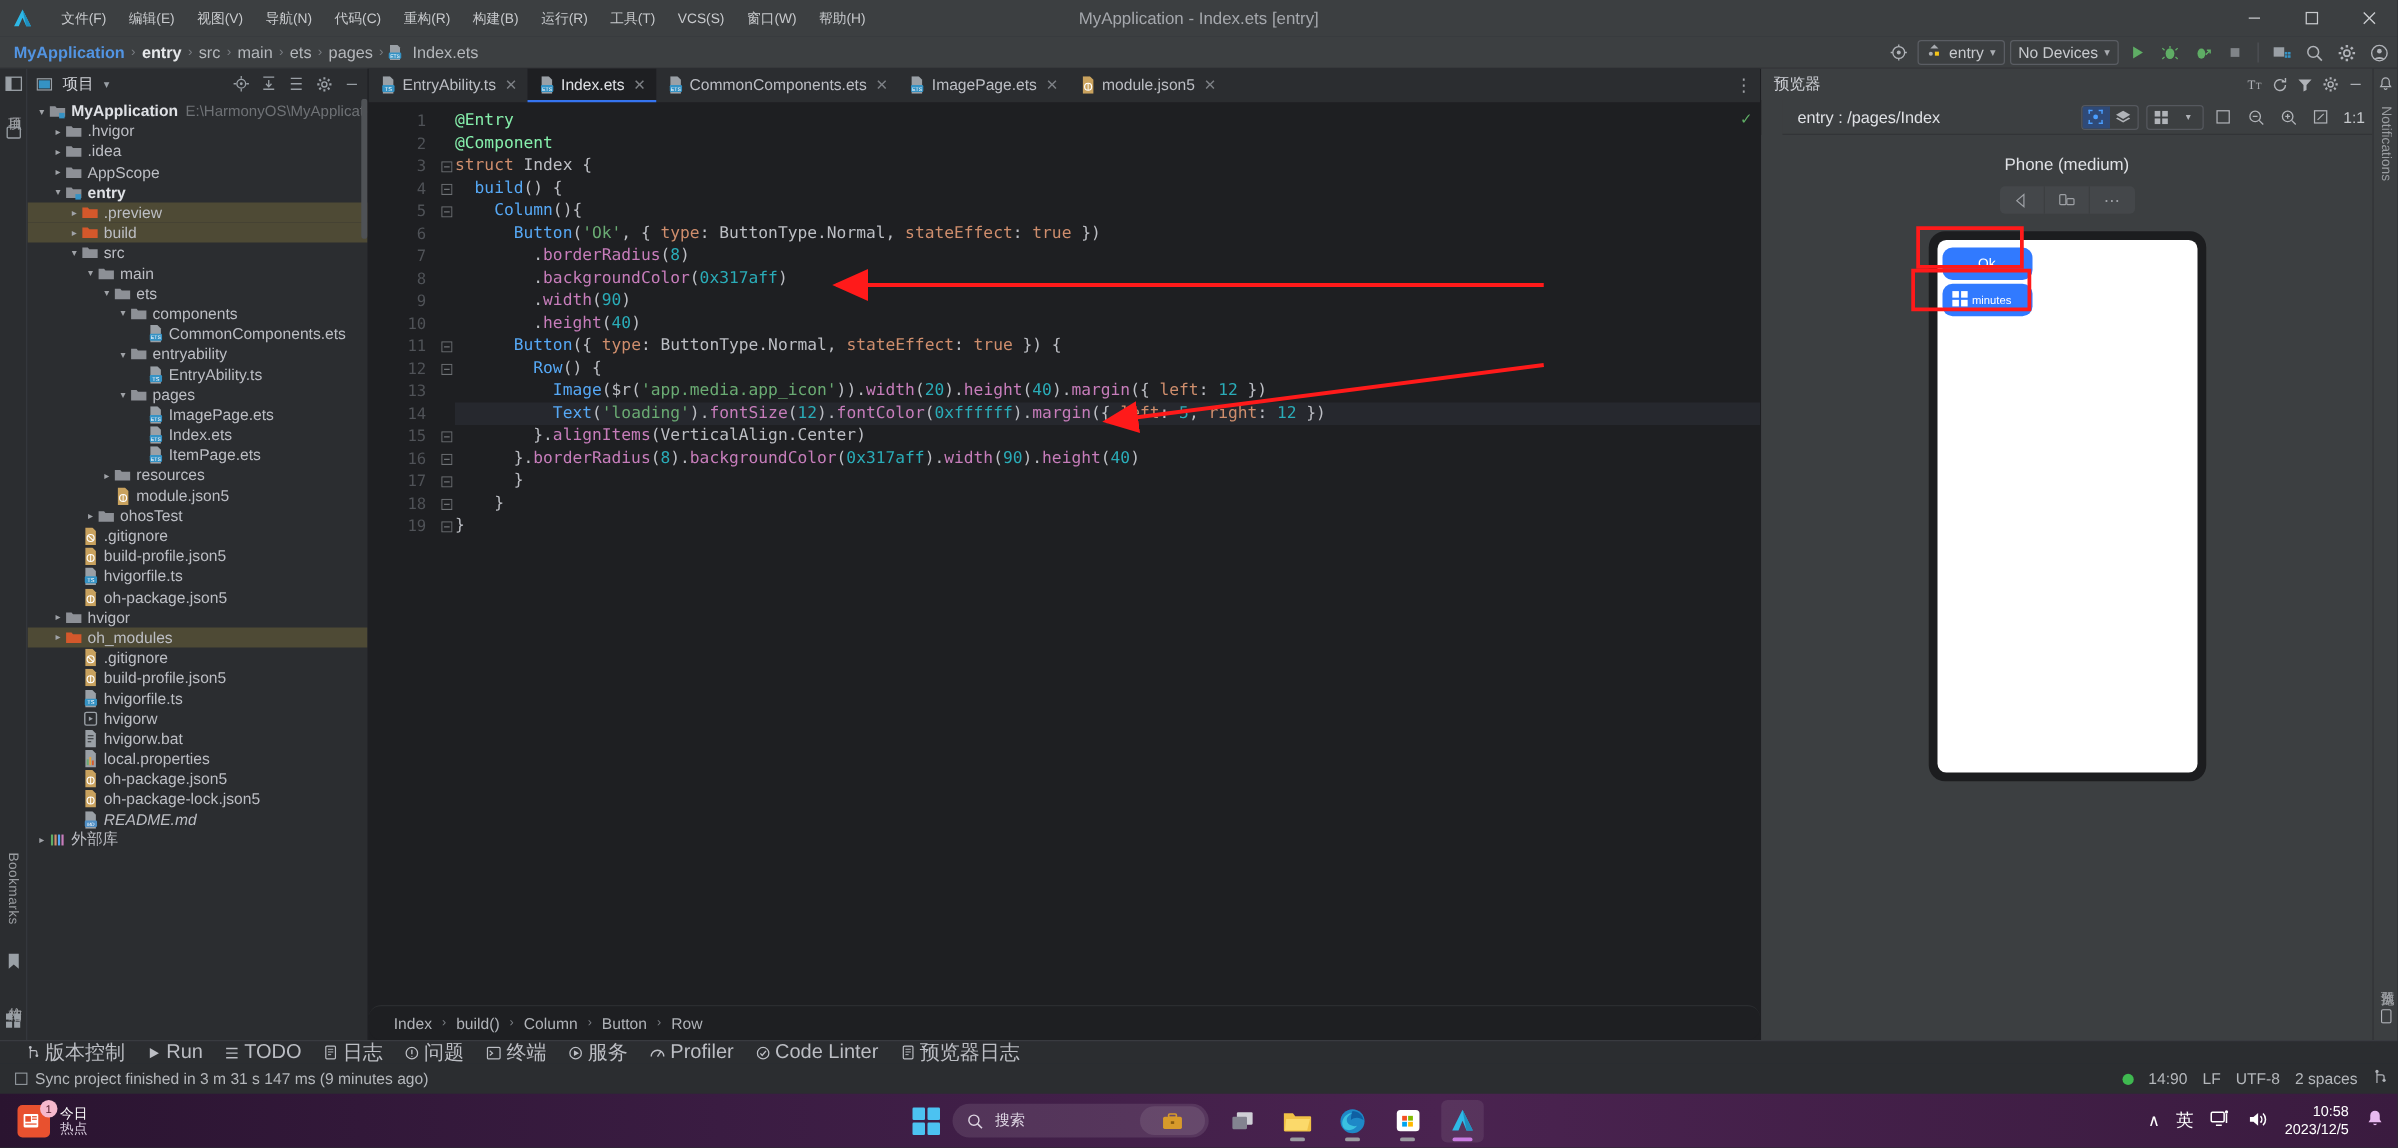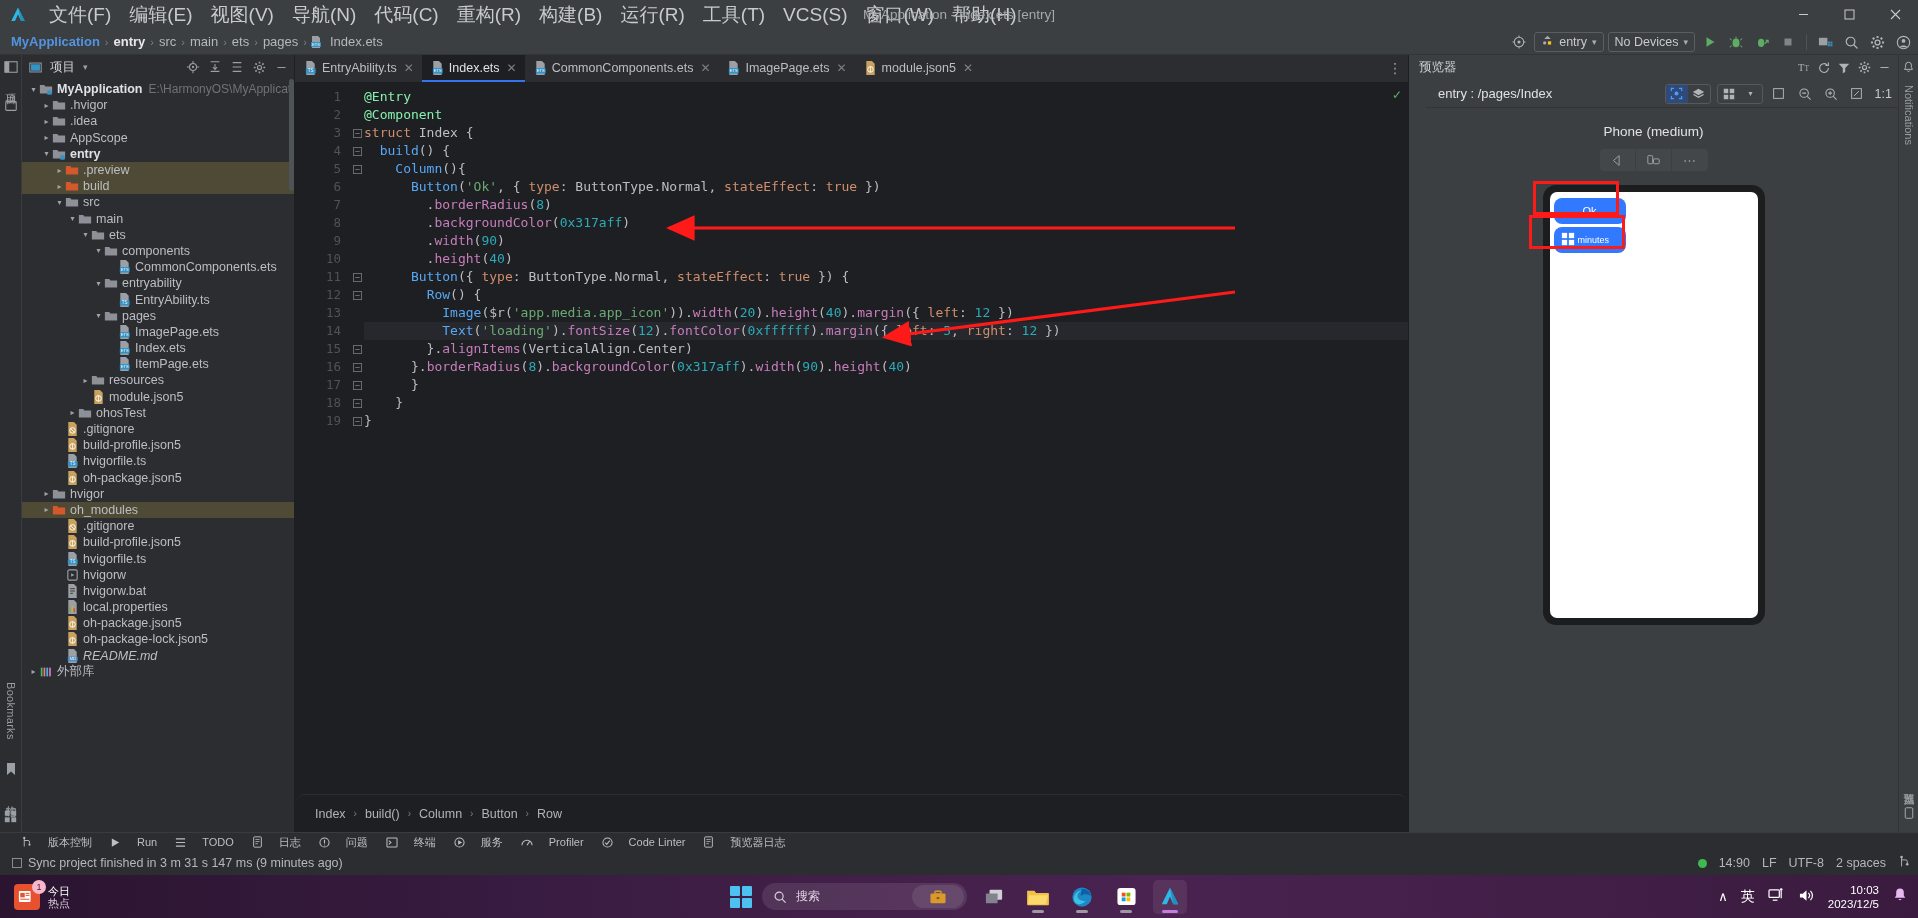--- a/index.html
+++ b/index.html
@@ -13,21 +13,21 @@
     -webkit-font-smoothing: antialiased;
   }
   .ide { position: absolute; left:0; top:0; width:1918px; height:875px; background:#2b2d30; }
 
   
   .menubar {
     height: 29px; display: flex; align-items: center;
     background: #3c3f41; padding-left: 8px; position: relative;
   }
   .logo-ide { width: 20px; height: 20px; margin-right: 12px; display:flex; align-items:center; justify-content:center; }
-  .menubar .mi { padding: 2px 9px; font-size: 19px; color: #c8cacd; cursor: default; white-space: nowrap;}
+  .menubar .mi { padding: 2px 9px; font-size: 11px; color: #c8cacd; cursor: default; white-space: nowrap;}
   .win-title {
     position: absolute; left: 0; right: 0; text-align: center;
     font-size: 13.5px; color: #a5a8ad; pointer-events: none;
   }
   .win-ctrl { position:absolute; right: 0; top:0; height:29px; display:flex; }
   .win-ctrl div { width: 46px; height:29px; display:flex; align-items:center; justify-content:center; color:#c8cacd; font-size:13px;}
 
   
   .navbar {
     height: 26px; background:#3c3f41; display:flex; align-items:center;
@@ -89,21 +89,21 @@
   .code .ln { height:18px; }
   .code .ln.hl { background:#26282e; }
   .kw  { color:#cf8e6d; }
   .ann { color:#86efac;text-align:right; }
   .fn  { color:#56a8f5; }
   .str { color:#6aab73; }
   .num { color:#2aacb8; }
   .prop{ color:#c77dbb; }
   .okmark { position:absolute; right:6px; top:6px; color:#5fad65; font-size:12px; }
 
-  .crumb2 { height:38px; background:#1e1f22; display:flex; align-items:center; padding-left:16px; gap:4px; font-size:12.5px; color:#b0b3b8; border-top:1px solid #2b2d30;border-radius:10px;}
+  .crumb2 { height:28px; background:#1e1f22; display:flex; align-items:center; padding-left:16px; gap:4px; font-size:12.5px; color:#b0b3b8; border-top:1px solid #2b2d30;border-radius:10px;}
   .crumb2 .s { color:#7a7e83; font-size:10px; }
 
   
   .preview { width:490px; background:#3c3f41; display:flex; flex-direction:column; border-left:1px solid #1e1f22;}
   .pv-head { height:25px; display:flex; align-items:center; padding:0 4px 0 10px; background:#3c3f41;}
   .pv-head .t { font-size:12.5px; color:#ced0d6; flex:1; }
   .pv-head .hi { width:20px; height:20px; display:flex; align-items:center; justify-content:center;}
   .pv-bar { height:28px; background:#3c3f41; display:flex; align-items:center; padding:0 6px 0 12px; gap:6px; border-bottom:1px solid #323437;margin-left:17px;}
   .pv-bar .route { font-size:13px; color:#dfe1e5; flex:1; }
   .seg { display:flex; border:1px solid #55585e; border-radius:3px; overflow:hidden; height:20px;}
@@ -117,21 +117,21 @@
   .phone { width:222px; height:440px; background:#1c1d1f; border-radius:13px; padding:7px; position:relative;}
   .screen { width:100%; height:100%; background:#fff; border-radius:7px; overflow:hidden; padding-top:6px;}
   .btn-ok { width:72px; height:26px; background:#317aff; border-radius:8px; color:#fff; font-size:11px; display:flex; align-items:center; justify-content:center; margin-left:4px; }
   .btn-loading { width:72px; height:26px; background:#317aff; border-radius:8px; color:#fff; font-size:9px; display:flex; align-items:center; gap:3px; margin-left:4px; margin-top:3px; padding-left:7px;}
   .redbox { position:absolute; border:3px solid #ff1a1a; }
   .notif-rail { width:20px; background:#3c3f41; border-left:1px solid #323437; display:flex; flex-direction:column; align-items:center; padding-top:6px; gap:8px;}
   .notif-rail .vtxt { writing-mode: vertical-rl; font-size:11px; color:#9a9da1; }
 
   
   .toolrow { position:absolute; left:0; right:0; bottom:24px; height:19px; background:#2b2d30; display:flex; align-items:center; padding-left:12px; gap:0; border-top:1px solid #393b40;}
-  .toolrow .ti { display:flex; align-items:center; gap:16px; padding:0 9px; font-size:11px; color:#bcbec4; height:19px;}
+  .toolrow .ti { display:flex; align-items:center; gap:4px; padding:0 9px; font-size:16px; color:#bcbec4; height:19px;}
   .statusbar { position:absolute; left:0; right:0; bottom:0; height:24px; background:#2b2d30; display:flex; align-items:center; padding-left:10px; font-size:12.5px; color:#b4b7bb; }
   .statusbar .right { position:absolute; right:8px; display:flex; align-items:center; gap:12px;}
   .dot-green { width:9px; height:9px; border-radius:50%; background:#3fb950; }
 
   
   .taskbar {
     position:absolute; left:0; bottom:0; width:1918px; height:43px;
     background: linear-gradient(90deg,#2a1430 0%, #3a1c42 30%, #4a2350 60%, #3a1b3f 100%);
     display:flex; align-items:center;
   }
@@ -1289,21 +1289,21 @@
           <circle cx="14" cy="1.6" r="1.4" fill="#fff"></circle>
         </svg>
     </span>
     <span>
       <svg width="17" height="15" viewBox="0 0 18 16">
           <path d="M2 6h3l4-3.5v11L5 10H2z" fill="#fff"></path>
           <path d="M11 5.2a4 4 0 0 1 0 5.6M13.2 3a7 7 0 0 1 0 10" fill="none" stroke="#fff" stroke-width="1.3"></path>
         </svg>
     </span>
     <span class="clock">
-      <div>10:03</div>
+      <div>10:58</div>
       <div>2023/12/5</div>
     </span>
     <span>
       <svg width="16" height="16" viewBox="0 0 16 16">
           <path d="M8 1.5a3.8 3.8 0 0 1 3.8 3.8v3.2l1.4 2.3H2.8l1.4-2.3V5.3A3.8 3.8 0 0 1 8 1.5z" fill="#e8b9f0"></path>
           <path d="M6.4 12a1.7 1.7 0 0 0 3.2 0" fill="#e8b9f0"></path>
         </svg>
     </span>
   </div>
 </div>

